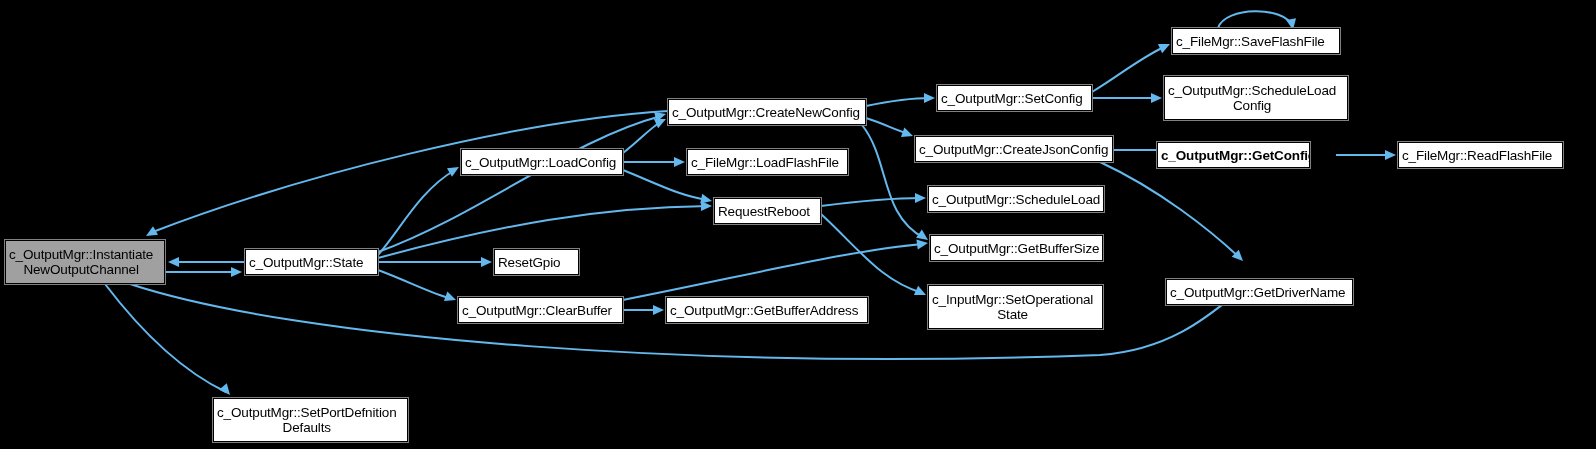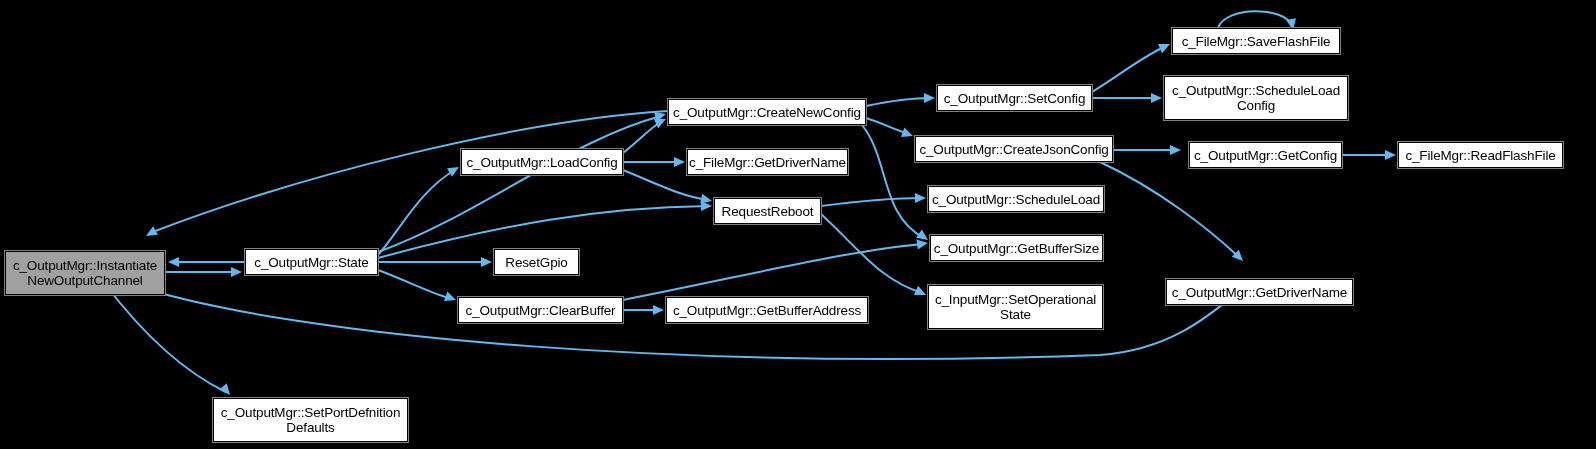--- a/index.html
+++ b/index.html
@@ -24,33 +24,31 @@
     display: block;
   }
   .node-box {
     position: absolute;
     box-sizing: border-box;
     background: #ffffff;
     border: 1px solid #000000;
     outline: 1px solid #808080;
     display: flex;
     align-items: center;
-    justify-content: center;
     text-align: center;
     color: #000000;
     font-family: "Liberation Sans", sans-serif;
     font-size: 13.5px;
     line-height: 15px;
     letter-spacing: -0.15px;
     white-space: pre-line;
     box-shadow: 1px 1px 0 0 #b0b0b0;
   }
   .node-box.highlight {
     background: #a0a0a0;
-    margin-top: 11px;
   }
   .node-label {
     display: block;
     padding: 0 3px;
   }
 </style>
 </head>
 <body>
 
 <div id="graph-root">
@@ -109,31 +107,31 @@
       <polygon points="0,0 -11,-5 -11,5" fill="#63b8ee" transform="translate(230,395) rotate(50)"></polygon>
     </svg>
   <div id="nodes-layer">
       <div class="node-box highlight" style="left: 5px; top: 240px; width: 160px; height: 44px;"><span class="node-label">c_OutputMgr::Instantiate
 NewOutputChannel</span></div>
       <div class="node-box" style="left: 245px; top: 249px; width: 133px; height: 26px;"><span class="node-label">c_OutputMgr::State</span></div>
       <div class="node-box" style="left: 461px; top: 149px; width: 162px; height: 26px;"><span class="node-label">c_OutputMgr::LoadConfig</span></div>
       <div class="node-box" style="left: 494px; top: 249px; width: 85px; height: 26px;"><span class="node-label">ResetGpio</span></div>
       <div class="node-box" style="left: 458px; top: 297px; width: 165px; height: 26px;"><span class="node-label">c_OutputMgr::ClearBuffer</span></div>
       <div class="node-box" style="left: 668px; top: 99px; width: 198px; height: 26px;"><span class="node-label">c_OutputMgr::CreateNewConfig</span></div>
-      <div class="node-box" style="left: 687px; top: 149px; width: 161px; height: 26px;"><span class="node-label">c_FileMgr::GetDriverName</span></div>
+      <div class="node-box" style="left: 687px; top: 149px; width: 161px; height: 26px;"><span class="node-label">c_FileMgr::LoadFlashFile</span></div>
       <div class="node-box" style="left: 714px; top: 198px; width: 107px; height: 26px;"><span class="node-label">RequestReboot</span></div>
       <div class="node-box" style="left: 666px; top: 297px; width: 202px; height: 26px;"><span class="node-label">c_OutputMgr::GetBufferAddress</span></div>
       <div class="node-box" style="left: 937px; top: 85px; width: 155px; height: 26px;"><span class="node-label">c_OutputMgr::SetConfig</span></div>
       <div class="node-box" style="left: 915px; top: 136px; width: 198px; height: 26px;"><span class="node-label">c_OutputMgr::CreateJsonConfig</span></div>
       <div class="node-box" style="left: 928px; top: 186px; width: 176px; height: 26px;"><span class="node-label">c_OutputMgr::ScheduleLoad</span></div>
       <div class="node-box" style="left: 930px; top: 235px; width: 173px; height: 26px;"><span class="node-label">c_OutputMgr::GetBufferSize</span></div>
       <div class="node-box" style="left: 928px; top: 285px; width: 175px; height: 44px;"><span class="node-label">c_InputMgr::SetOperational
 State</span></div>
       <div class="node-box" style="left: 1172px; top: 28px; width: 168px; height: 26px;"><span class="node-label">c_FileMgr::SaveFlashFile</span></div>
       <div class="node-box" style="left: 1164px; top: 76px; width: 184px; height: 44px;"><span class="node-label">c_OutputMgr::ScheduleLoad
 Config</span></div>
-      <div class="node-box" style="left: 1189px; top: 142px; width: 153px; height: 26px;"><span class="node-label">c_OutputMgr::GetConfig</span></div>
+      <div class="node-box" style="left: 1157px; top: 142px; width: 153px; height: 26px; font-weight: bold;"><span class="node-label">c_OutputMgr::GetConfig</span></div>
       <div class="node-box" style="left: 1166px; top: 263px; width: 187px; height: 26px; margin-top: 16px;"><span class="node-label">c_OutputMgr::GetDriverName</span></div>
       <div class="node-box" style="left: 1398px; top: 142px; width: 165px; height: 26px;"><span class="node-label">c_FileMgr::ReadFlashFile</span></div>
       <div class="node-box" style="left: 213px; top: 398px; width: 195px; height: 44px;"><span class="node-label">c_OutputMgr::SetPortDefnition
 Defaults</span></div>
     </div>
 </div>
 
 </body></html>

